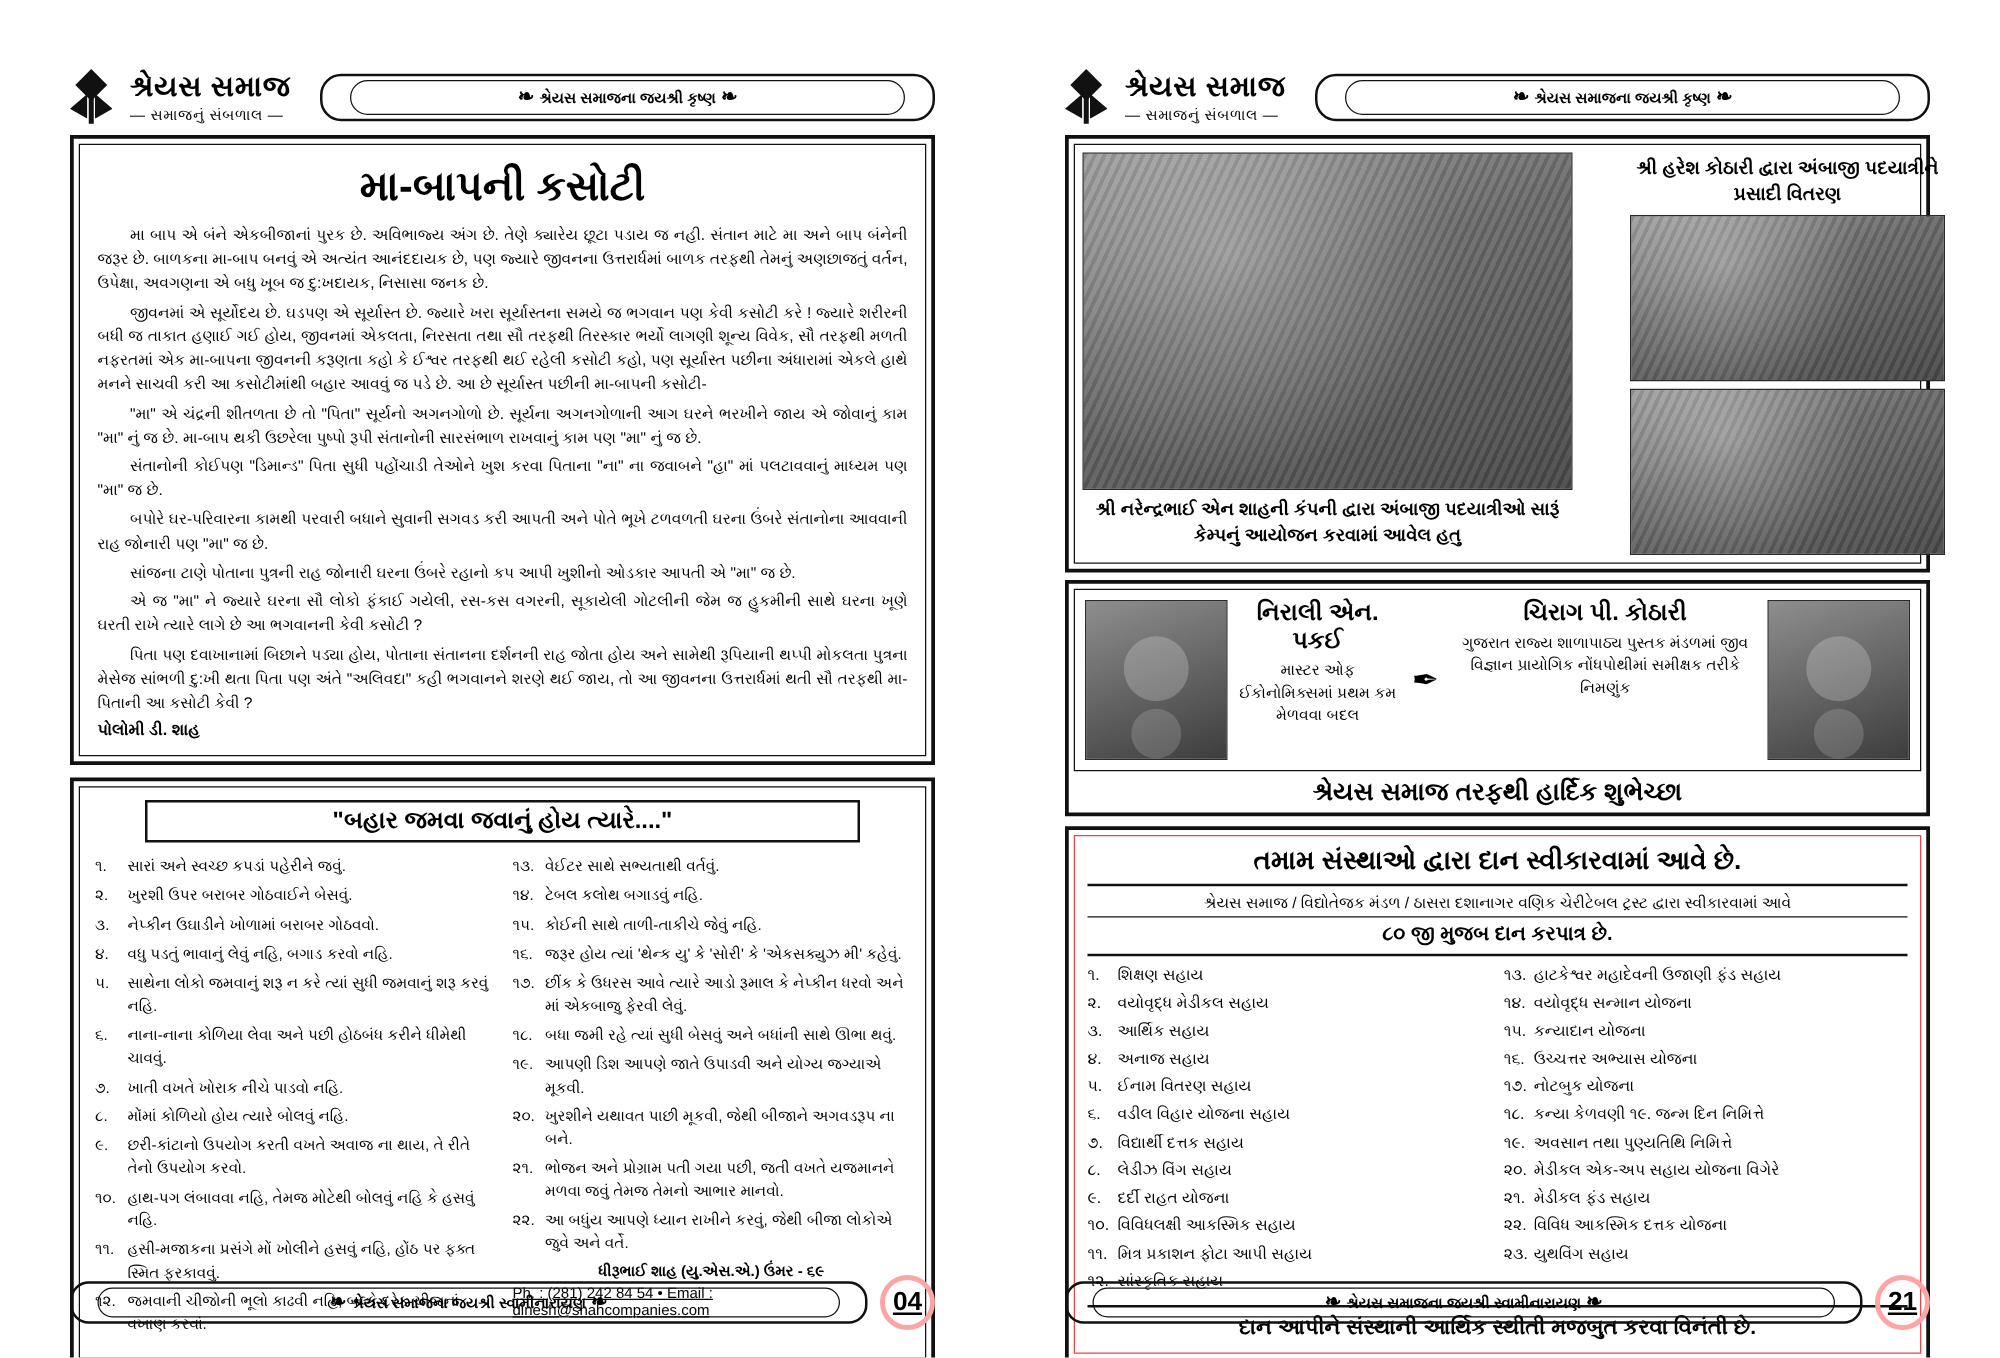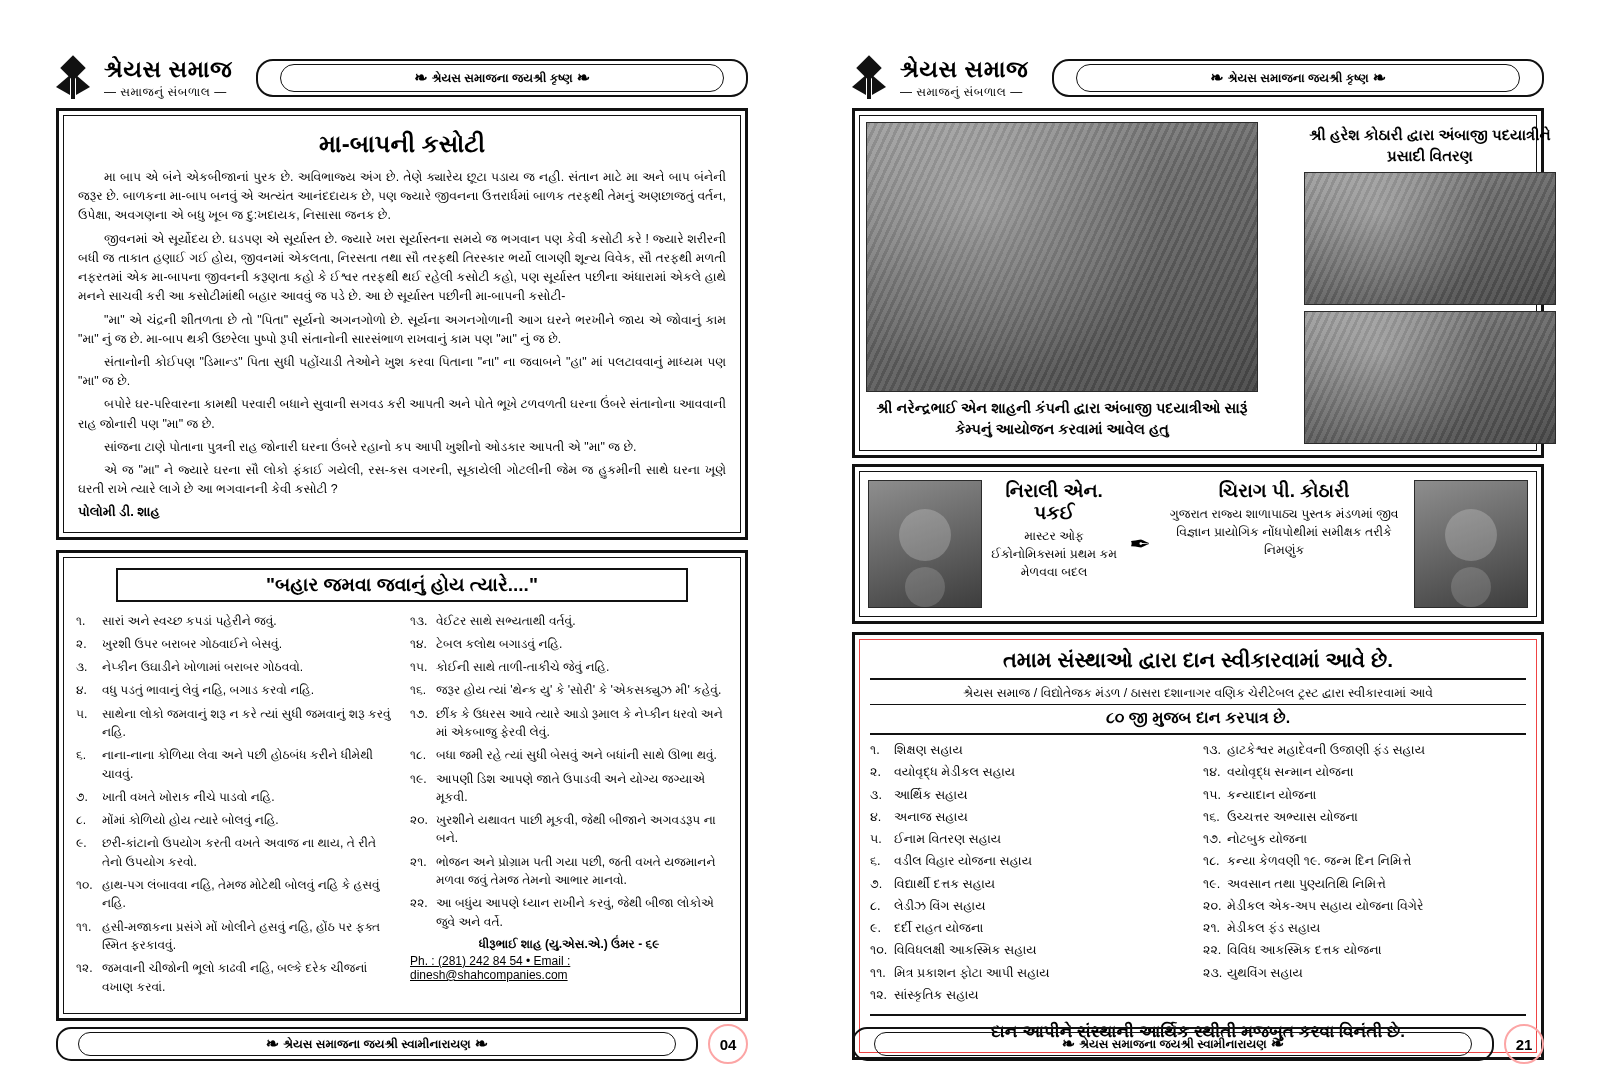--- a/index.html
+++ b/index.html
@@ -104,21 +104,21 @@
   }
   .frame-inner {
     border: 1px solid #111;
     padding: 12px 14px;
     box-sizing: border-box;
     height: 100%;
   }
 
   .article-title {
     text-align: center;
-    font-size: 24px;
+    font-size: 33px;
     font-weight: bold;
     margin: 2px 0 10px 0;
   }
   .para {
     font-size: 12.4px;
     line-height: 1.55;
     text-align: justify;
     margin: 0 0 4px 0;
     text-indent: 26px;
   }
@@ -197,28 +197,29 @@
     position: relative;
   }
   .footer-banner .inner {
     position: absolute;
     inset: 3px 20px;
     border: 1px solid #111;
     border-radius: 12px;
   }
   .page-num {
     width: 36px; height: 36px;
-    border: 2px solid #fca5a5;
+    border: 4px solid #fca5a5;
     border-radius: 50%;
     display: flex;
     align-items: center;
     justify-content: center;
-    font-size: 15px;
+    font-size: 21px;
     font-weight: bold;
     flex: 0 0 auto;
+    text-decoration: underline;
   }
 
   
   .collage {
     border: 3px solid #111;
     padding: 4px;
   }
   .collage-inner { border: 1px solid #111; padding: 6px; }
   .photo-row { display: flex; gap: 6px; }
   .photo {
@@ -392,20 +393,21 @@
     <div class="frame">
       <div class="frame-inner">
         <div class="article-title">મા-બાપની કસોટી</div>
         <p class="para">મા બાપ એ બંને એકબીજાનાં પુરક છે. અવિભાજ્ય અંગ છે. તેણે ક્યારેય છૂટા પડાય જ નહી. સંતાન માટે મા અને બાપ બંનેની જરૂર છે. બાળકના મા-બાપ બનવું એ અત્યંત આનંદદાયક છે, પણ જ્યારે જીવનના ઉત્તરાર્ધમાં બાળક તરફથી તેમનું અણછાજતું વર્તન, ઉપેક્ષા, અવગણના એ બધુ ખૂબ જ દુ:ખદાયક, નિસાસા જનક છે.</p>
         <p class="para">જીવનમાં એ સૂર્યોદય છે. ઘડપણ એ સૂર્યાસ્ત છે. જ્યારે ખરા સૂર્યાસ્તના સમયે જ ભગવાન પણ કેવી કસોટી કરે ! જ્યારે શરીરની બધી જ તાકાત હણાઈ ગઈ હોય, જીવનમાં એકલતા, નિરસતા તથા સૌ તરફથી તિરસ્કાર ભર્યો લાગણી શૂન્ય વિવેક, સૌ તરફથી મળતી નફરતમાં એક મા-બાપના જીવનની કરૂણતા કહો કે ઈશ્વર તરફથી થઈ રહેલી કસોટી કહો, પણ સૂર્યાસ્ત પછીના અંધારામાં એકલે હાથે મનને સાચવી કરી આ કસોટીમાંથી બહાર આવવું જ પડે છે. આ છે સૂર્યાસ્ત પછીની મા-બાપની કસોટી-</p>
         <p class="para">"મા" એ ચંદ્રની શીતળતા છે તો "પિતા" સૂર્યનો અગનગોળો છે. સૂર્યના અગનગોળાની આગ ઘરને ભરખીને જાય એ જોવાનું કામ "મા" નું જ છે. મા-બાપ થકી ઉછરેલા પુષ્પો રૂપી સંતાનોની સારસંભાળ રાખવાનું કામ પણ "મા" નું જ છે.</p>
         <p class="para">સંતાનોની કોઈપણ "ડિમાન્ડ" પિતા સુધી પહોંચાડી તેઓને ખુશ કરવા પિતાના "ના" ના જવાબને "હા" માં પલટાવવાનું માધ્યમ પણ "મા" જ છે.</p>
         <p class="para">બપોરે ઘર-પરિવારના કામથી પરવારી બધાને સુવાની સગવડ કરી આપતી અને પોતે ભૂખે ટળવળતી ઘરના ઉંબરે સંતાનોના આવવાની રાહ જોનારી પણ "મા" જ છે.</p>
         <p class="para">સાંજના ટાણે પોતાના પુત્રની રાહ જોનારી ઘરના ઉંબરે રહાનો કપ આપી ખુશીનો ઓડકાર આપતી એ "મા" જ છે.</p>
         <p class="para">એ જ "મા" ને જ્યારે ઘરના સૌ લોકો ફંકાઈ ગયેલી, રસ-કસ વગરની, સૂકાયેલી ગોટલીની જેમ જ હુકમીની સાથે ઘરના ખૂણે ઘરતી રાખે ત્યારે લાગે છે આ ભગવાનની કેવી કસોટી ?</p>
+        <p class="para">પિતા પણ દવાખાનામાં બિછાને પડ્યા હોય, પોતાના સંતાનના દર્શનની રાહ જોતા હોય અને સામેથી રૂપિયાની થપ્પી મોકલતા પુત્રના મેસેજ સાંભળી દુ:ખી થતા પિતા પણ અંતે "અલિવદા" કહી ભગવાનને શરણે થઈ જાય, તો આ જીવનના ઉત્તરાર્ધમાં થતી સૌ તરફથી મા-પિતાની આ કસોટી કેવી ?</p>
         <div class="signature">પોલોમી ડી. શાહ</div>
       </div>
     </div>
 
     <div class="tips-box">
       <div class="tips-inner">
         <div class="tips-title">"બહાર જમવા જવાનું હોય ત્યારે...."</div>
         <div class="tips-cols">
           <div class="tips-col">
             <div class="tip">
@@ -561,20 +563,21 @@
           <div class="honour-name">નિરાલી એન. પકઈ</div>
           <div class="honour-desc">માસ્ટર ઓફ ઈકોનોમિક્સમાં પ્રથમ કમ મેળવવા બદલ</div>
         </div>
         <div class="honour-divider">✒</div>
         <div class="honour-text">
           <div class="honour-name">ચિરાગ પી. કોઠારી</div>
           <div class="honour-desc">ગુજરાત રાજ્ય શાળાપાઠ્ય પુસ્તક મંડળમાં જીવ વિજ્ઞાન પ્રાયોગિક નોંધપોથીમાં સમીક્ષક તરીકે નિમણુંક</div>
         </div>
         <div class="portrait"></div>
       </div>
+      <div class="honour-wish">શ્રેયસ સમાજ તરફથી હાર્દિક શુભેચ્છા</div>
     </div>
 
     <div class="donation">
       <div class="donation-inner">
         <div class="don-title">તમામ સંસ્થાઓ દ્વારા દાન સ્વીકારવામાં આવે છે.</div>
         <div class="don-sub">શ્રેયસ સમાજ / વિદ્યોતેજક મંડળ / ઠાસરા દશાનાગર વણિક ચેરીટેબલ ટ્રસ્ટ દ્વારા સ્વીકારવામાં આવે</div>
         <div class="don-sub2">૮૦ જી મુજબ દાન કરપાત્ર છે.</div>
         <div class="don-cols">
           <div class="don-col">
             <div class="don-item">

